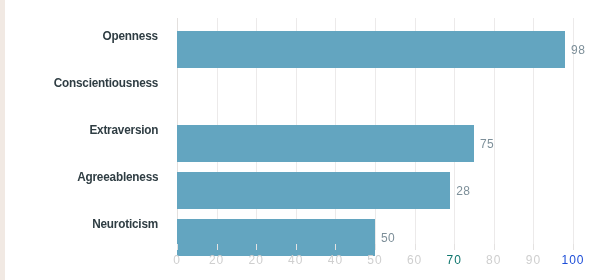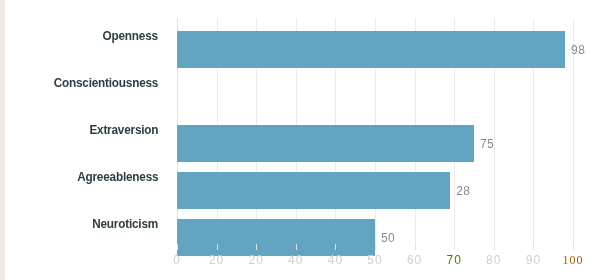--- a/index.html
+++ b/index.html
@@ -193,19 +193,19 @@
     <div class="tick-mark" style="left:356.4px;"></div>
     <div class="tick-mark" style="left:396px;"></div>
 
     <div class="tick-label" style="left: 0px; color: rgb(207, 207, 207);">0</div>
     <div class="tick-label" style="left: 39.6px; color: rgb(207, 207, 207);">20</div>
     <div class="tick-label" style="left: 79.2px; color: rgb(207, 207, 207);">20</div>
     <div class="tick-label" style="left: 118.8px; color: rgb(207, 207, 207);">40</div>
     <div class="tick-label" style="left: 158.4px; color: rgb(207, 207, 207);">40</div>
     <div class="tick-label" style="left: 198px; color: rgb(207, 207, 207);">50</div>
     <div class="tick-label" style="left: 237.6px; color: rgb(207, 207, 207);">60</div>
-    <div class="tick-label" style="left: 277.2px; color: #4d7c0f;">70</div>
+    <div class="tick-label" style="left: 277.2px; color: #0f766e;">70</div>
     <div class="tick-label" style="left: 316.8px; color: rgb(207, 207, 207);">80</div>
     <div class="tick-label" style="left: 356.4px; color: rgb(207, 207, 207);">90</div>
-    <div class="tick-label" style="left: 396px; color: #a16207; font-family: Liberation Serif, serif;">100</div>
+    <div class="tick-label" style="left: 396px; color: #1d4ed8;">100</div>
   </div>
 
 </div>
 
 </body></html>

